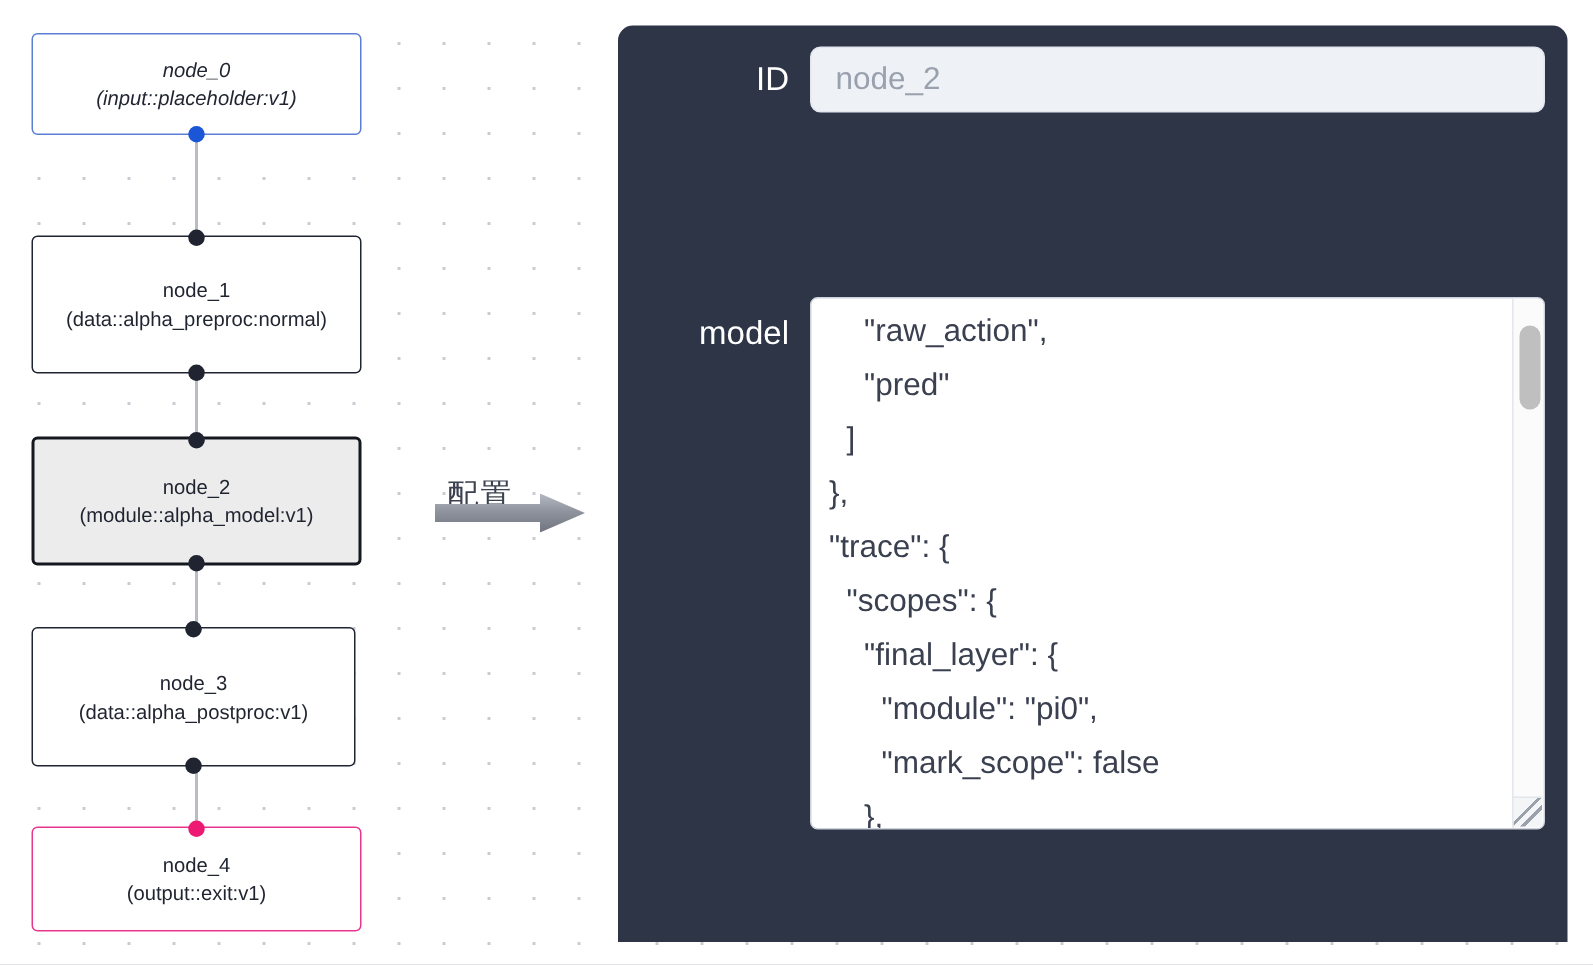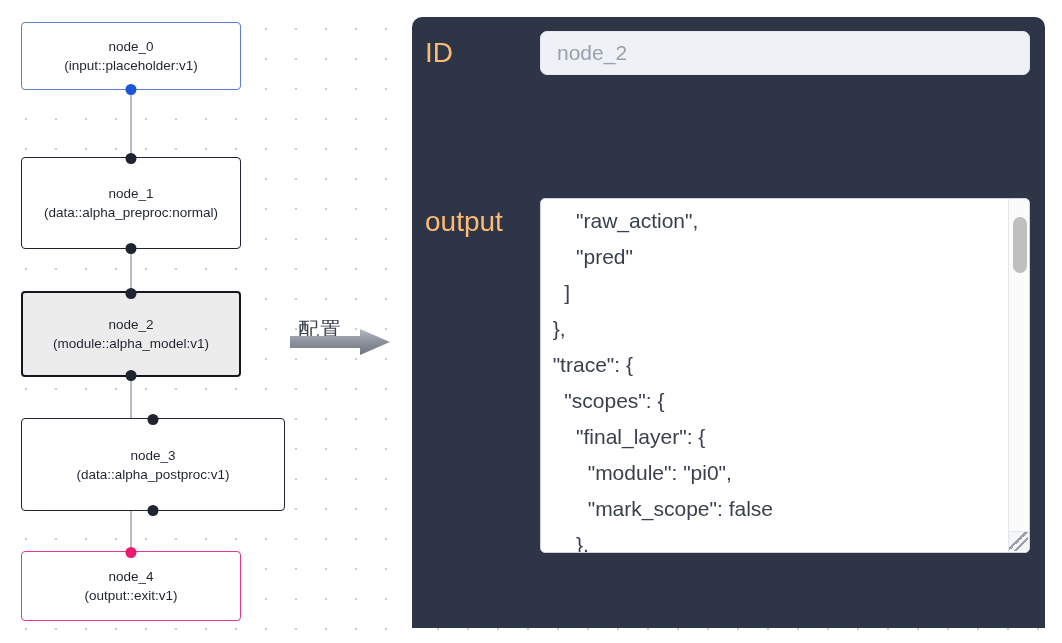--- a/index.html
+++ b/index.html
@@ -60,21 +60,21 @@
     font-size: 13.5px;
     line-height: 19px;
     text-align: center;
     display: flex;
     align-items: center;
     justify-content: center;
     padding: 2px 6px;
     word-break: break-all;
   }
   .node .node-text { width: 100%; }
-  .node.input-node  { border-color: #5b7fd4; border-width: 1.6px; }
+  .node.input-node  { border-color: #5b7fd4; border-width: 1.6px; font-style: italic; }
   .node.selected    { background: #ececec; border-color: #16181f; border-width: 2.4px; }
   .node.output-node { border-color: #e8368f; border-width: 1.8px; }
 
   .handle {
     position: absolute;
     width: 11px; height: 11px;
     border-radius: 50%;
     background: #1f2430;
     left: 50%;
     transform: translateX(-50%);
@@ -124,24 +124,24 @@
     overflow: hidden;
   }
 
   .field-row {
     position: absolute;
     display: flex;
     align-items: flex-start;
   }
   .field-label {
     width: 115px;
-    text-align: left;
+    text-align: right;
     padding-right: 14px;
-    color: #fdba74;
-    font-size: 28px;
+    color: #ffffff;
+    font-size: 22px;
     line-height: 44px;
     user-select: none;
   }
   .field-input {
     width: 490px;
     height: 44px;
     background: #eef1f6;
     border: 1px solid #e2e6ee;
     border-radius: 7px;
     color: #9aa1ae;
@@ -256,21 +256,21 @@
 
     <div class="node selected" style="left:21px; top:291px; width:220px; height:86px;">
       <div class="handle top"></div>
       <div class="node-text">
         <div>node_2</div>
         <div>(module::alpha_model:v1)</div>
       </div>
       <div class="handle bottom"></div>
     </div>
 
-    <div class="node" style="left:21px; top:418px; width:264px; height:93px;">
+    <div class="node" style="left:21px; top:418px; width:216px; height:93px;">
       <div class="handle top"></div>
       <div class="node-text">
         <div>node_3</div>
         <div>(data::alpha_postproc:v1)</div>
       </div>
       <div class="handle bottom"></div>
     </div>
 
     <div class="node output-node" style="left:21px; top:551px; width:220px; height:70px;">
       <div class="handle top pink"></div>
@@ -297,21 +297,21 @@
 
   <div id="panel">
 
     <div class="field-row" style="left:13px; top:14px;">
       <div class="field-label">ID</div>
       <div class="field-input">node_2</div>
     </div>
 
 
     <div class="field-row" id="config-row">
-      <div class="field-label">output</div>
+      <div class="field-label">model</div>
       <div id="config-area">
         <div id="config-text">      "raw_action",
       "pred"
     ]
   },
   "trace": {
     "scopes": {
       "final_layer": {
         "module": "pi0",
         "mark_scope": false

